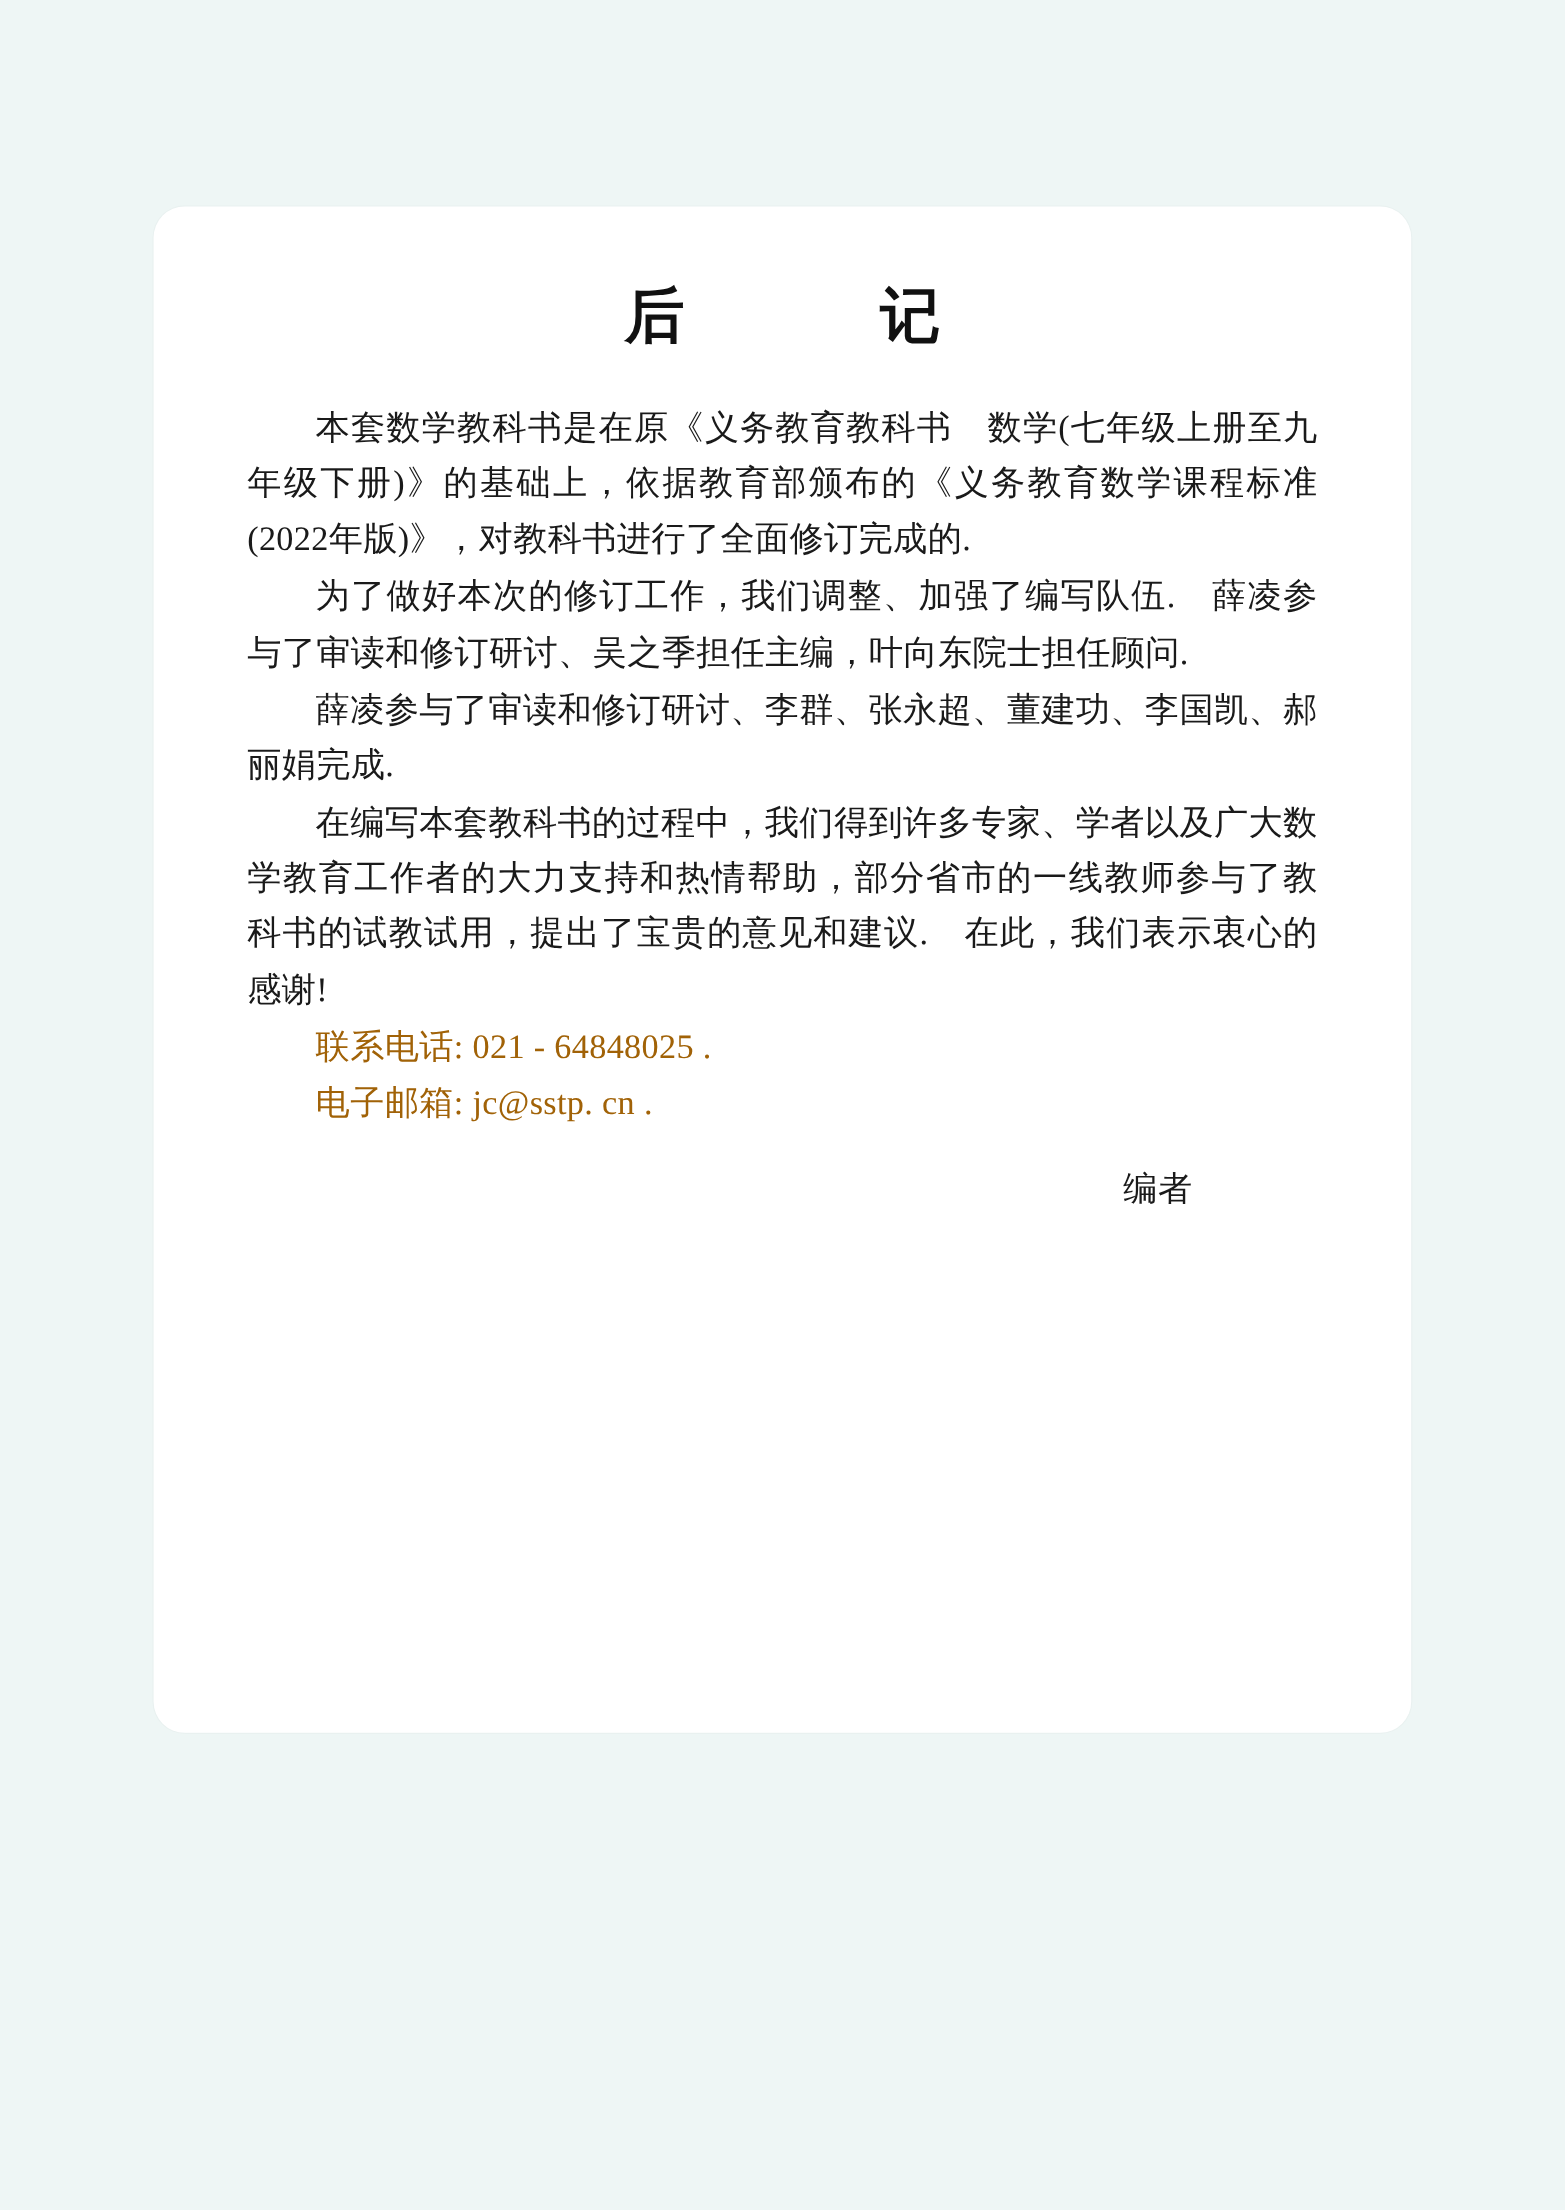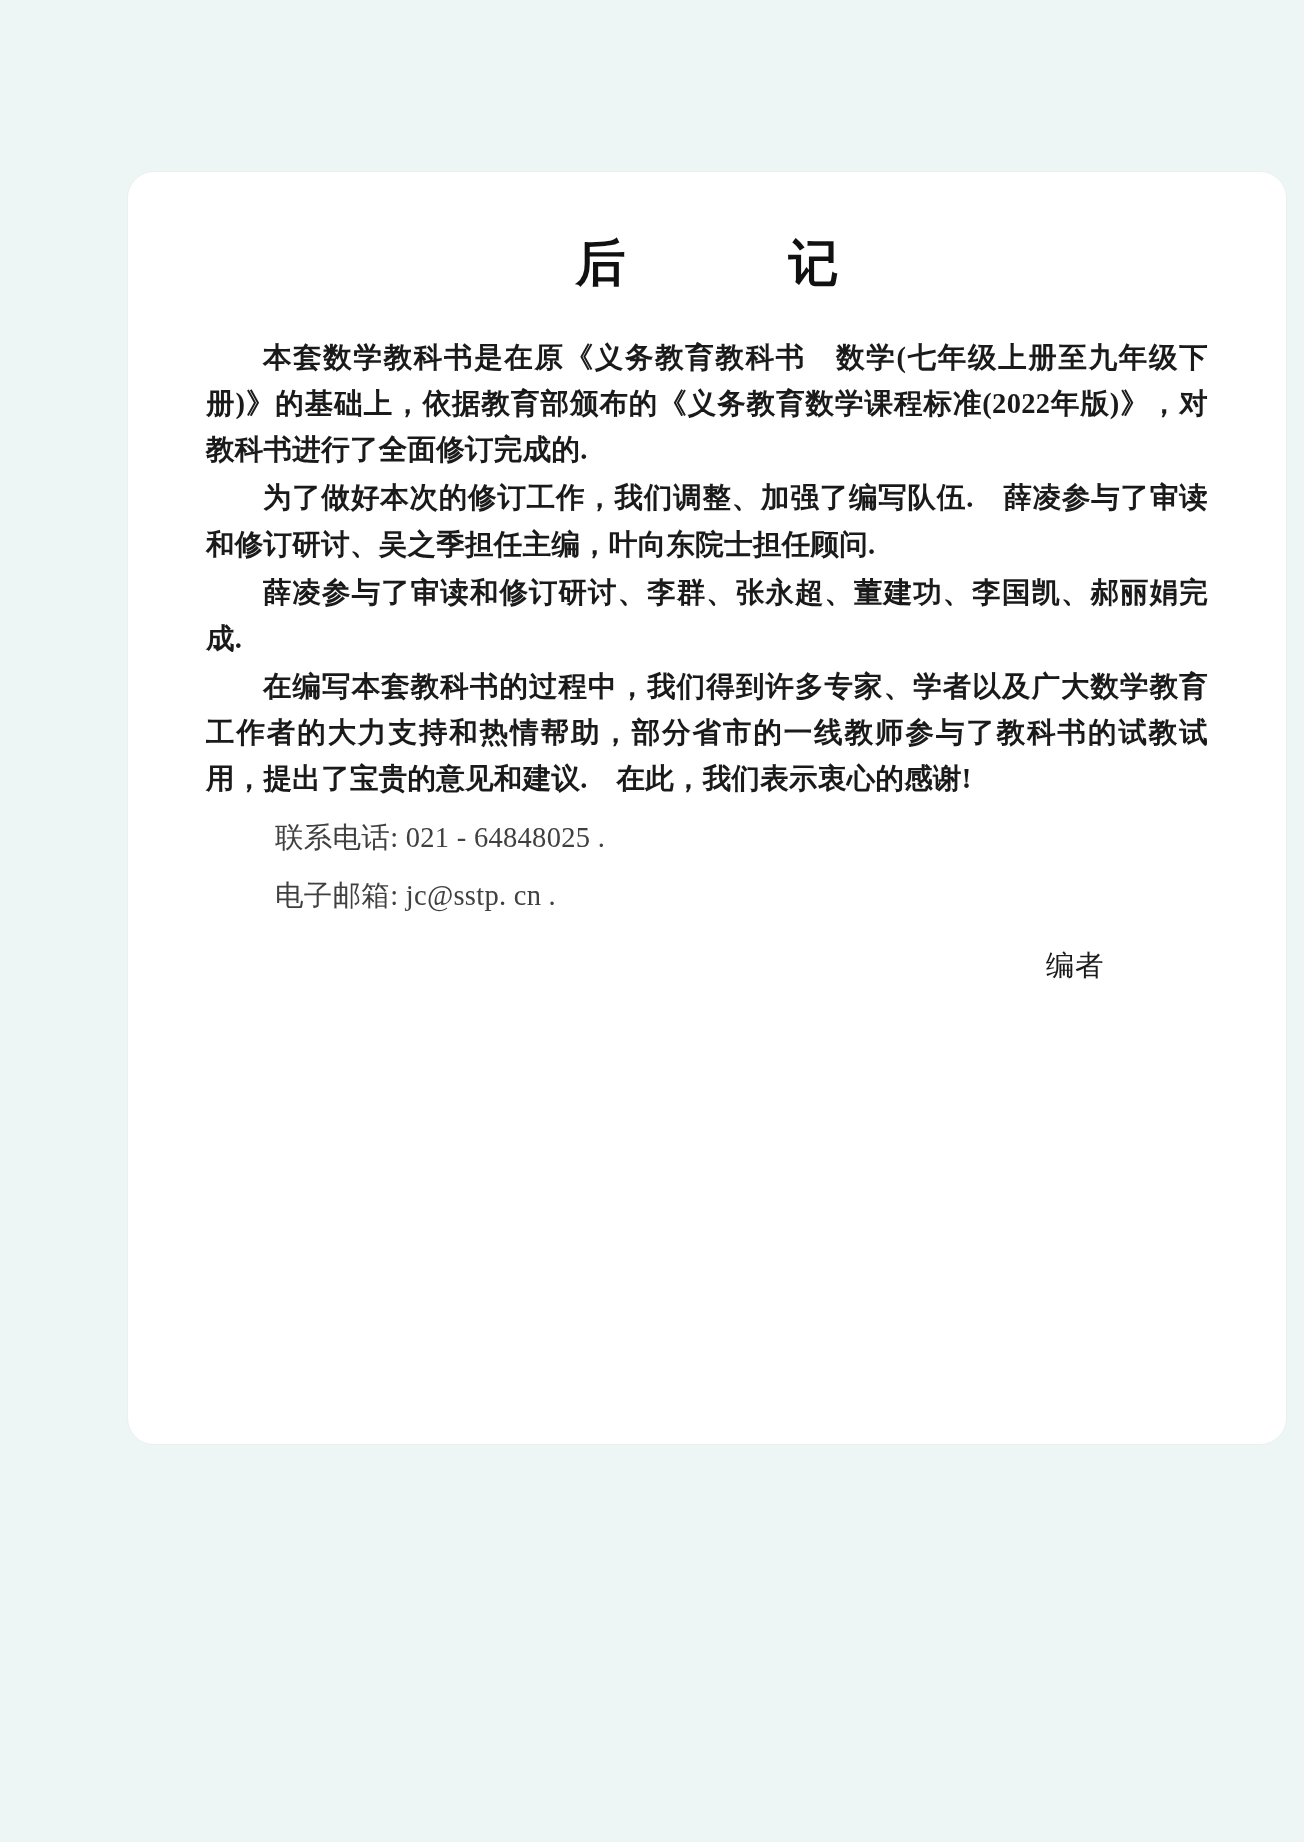--- a/index.html
+++ b/index.html
@@ -10,21 +10,21 @@
     width: 1304px;
     height: 1842px;
     background: #eef6f5;
     font-family: "Liberation Serif", "DejaVu Serif", serif;
     overflow: hidden;
   }
   .page {
     position: absolute;
     left: 128px;
     top: 172px;
-    width: 1158px;
+    width: 1048px;
     height: 1272px;
     background: #ffffff;
     border-radius: 26px;
     box-shadow: 0 0 0 1px rgba(0,0,0,0.02);
   }
   .page-title {
     text-align: center;
     font-size: 50px;
     font-weight: bold;
     letter-spacing: 0.42em;
@@ -41,27 +41,26 @@
   }
   .para {
     font-size: 28.5px;
     line-height: 1.62;
     color: #1a1a1a;
     text-align: justify;
     text-justify: inter-ideograph;
     margin: 0 0 2px 0;
     text-indent: 2em;
     letter-spacing: 0.01em;
-    font-weight: bold;
   }
   .contact {
     font-size: 28.5px;
     line-height: 1.62;
-    color: #404040;
-    margin: 12px;
+    color: #a16207;
+    margin: 0;
     text-indent: 2em;
     letter-spacing: 0.01em;
   }
   .signature {
     font-size: 28.5px;
     color: #1a1a1a;
     text-align: right;
     padding: 0 104px 0 0;
     letter-spacing: 0.02em;
   }

